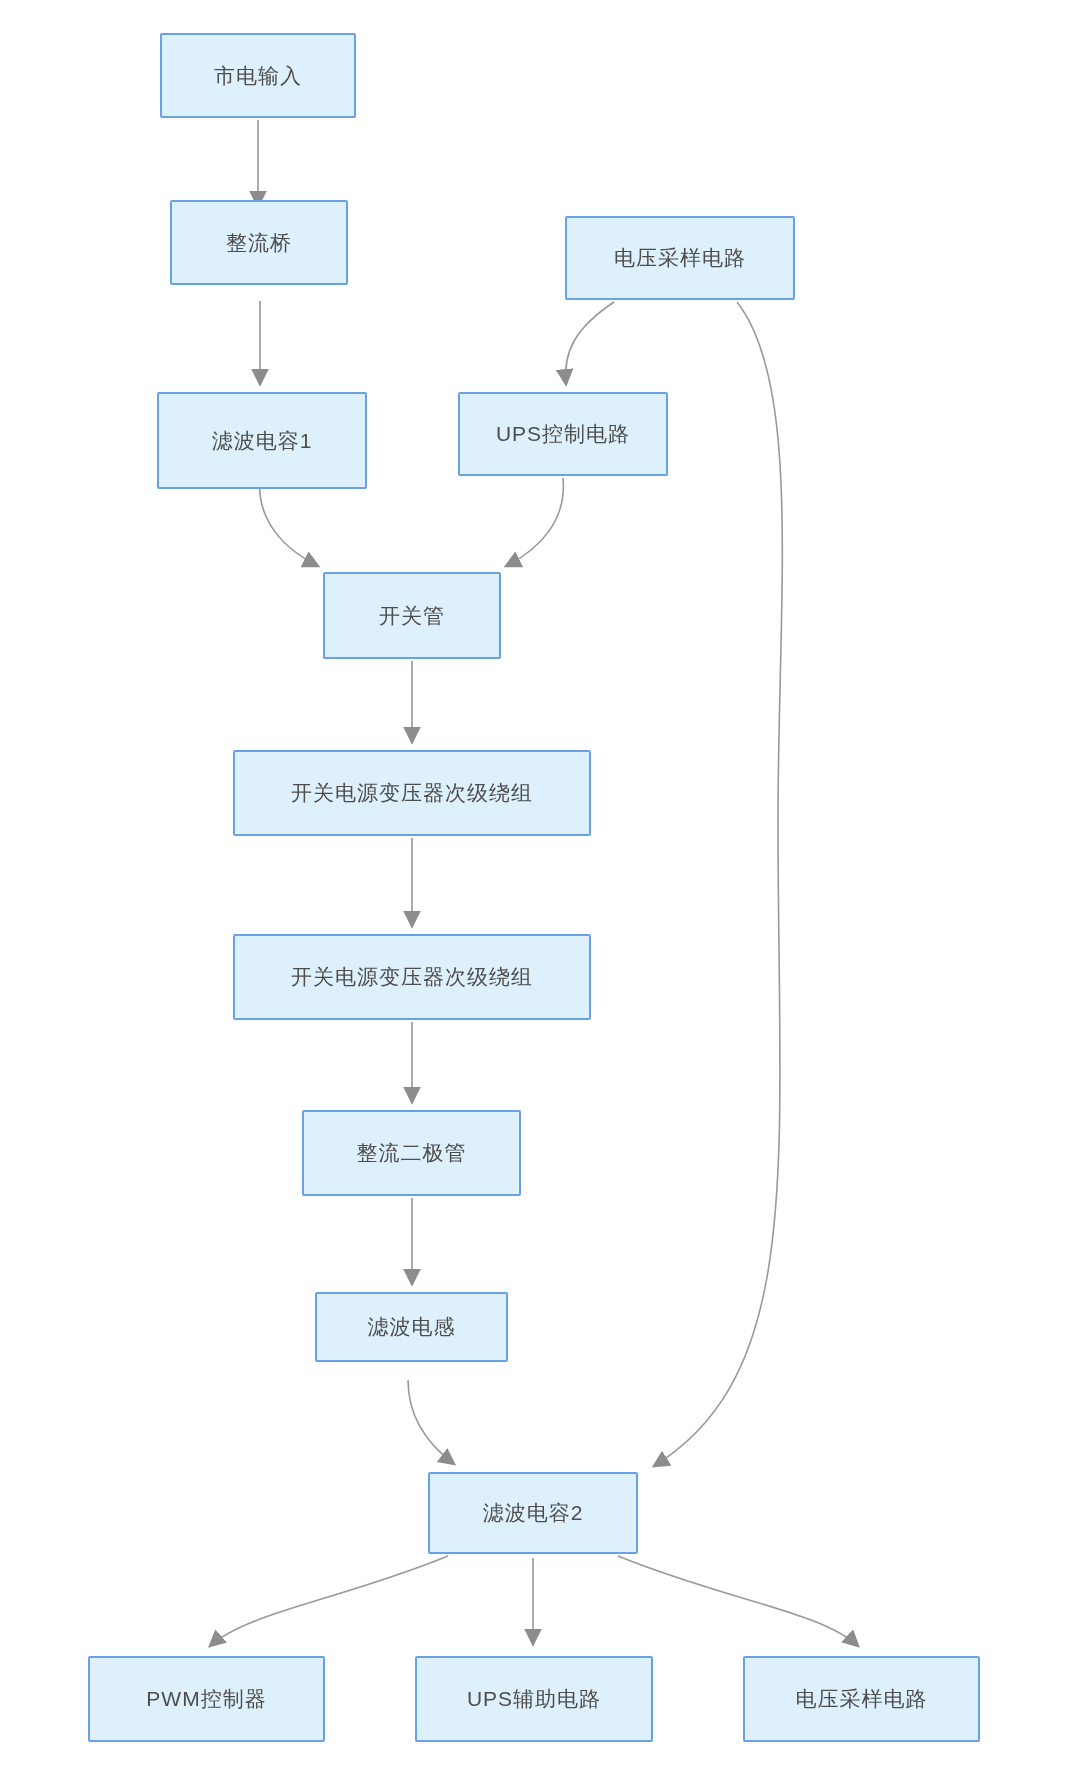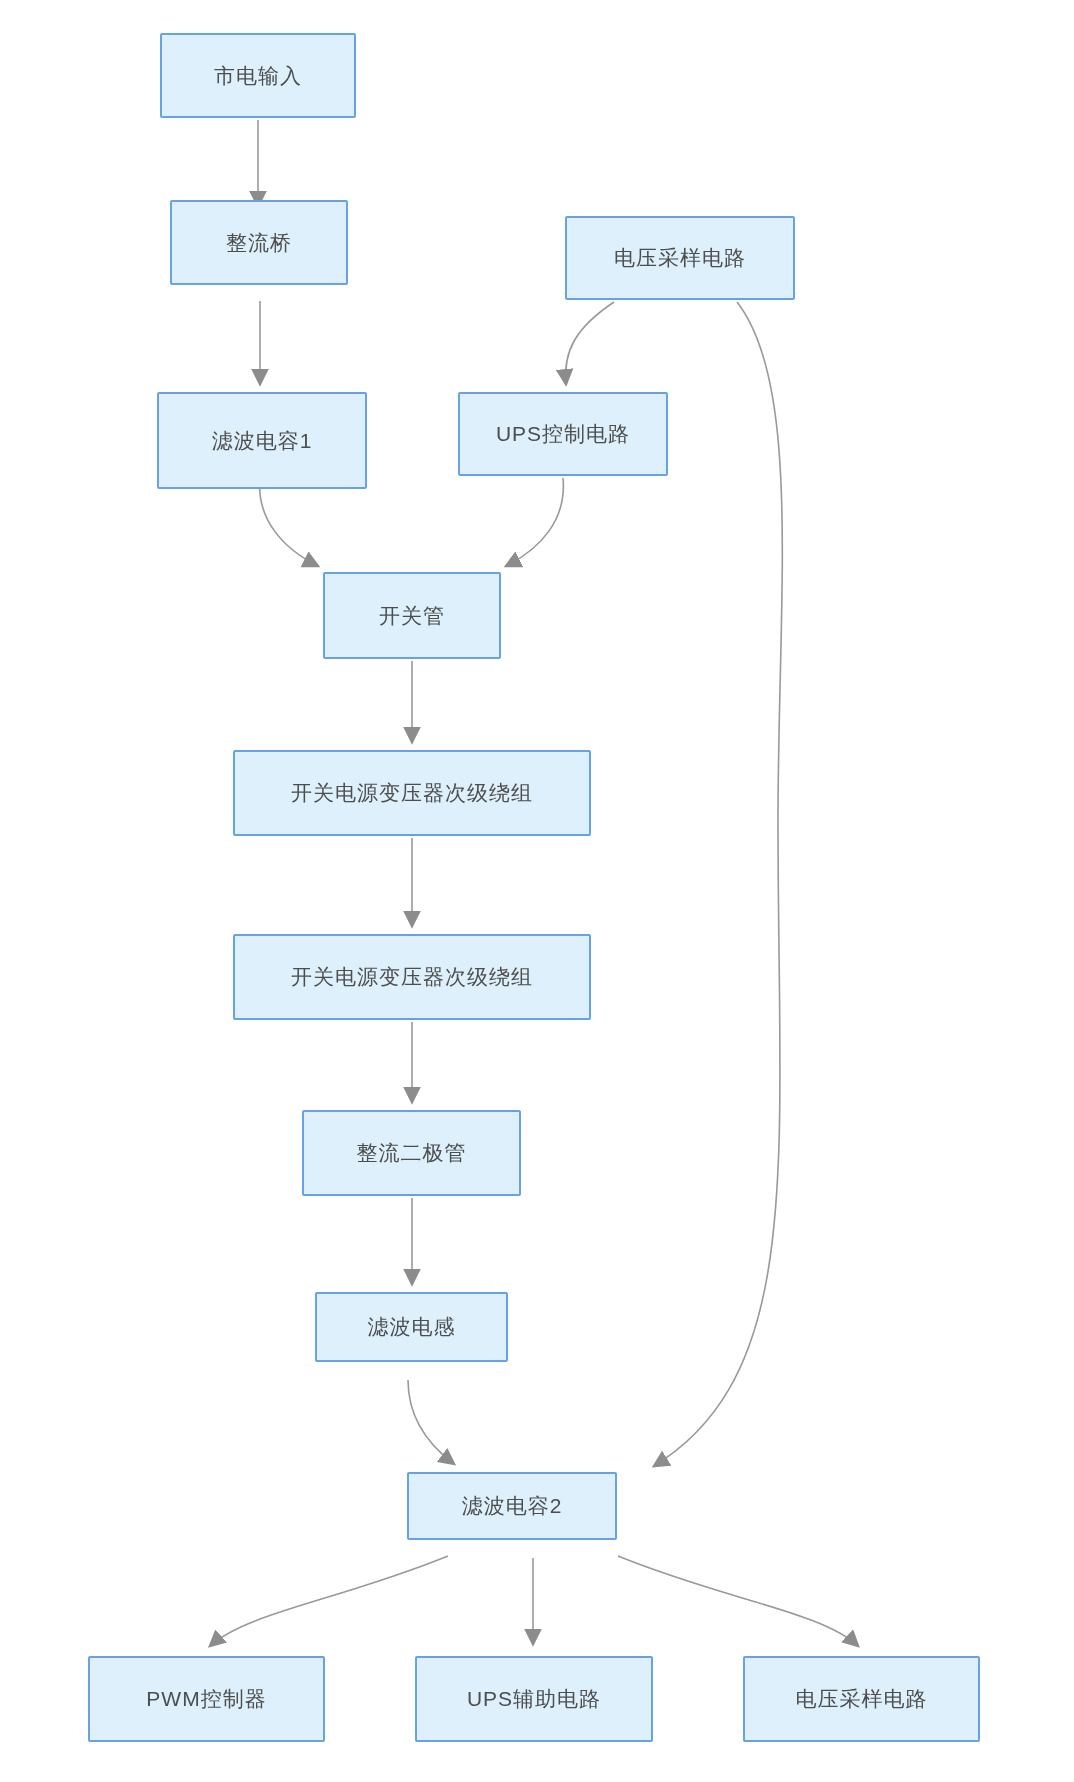--- a/index.html
+++ b/index.html
@@ -94,21 +94,21 @@
   </div>
 
   <div class="node" style="left:302px;top:1110px;width:219px;height:86px">
     <span>整流二极管</span>
   </div>
 
   <div class="node" style="left:315px;top:1292px;width:193px;height:70px">
     <span>滤波电感</span>
   </div>
 
-  <div class="node" style="left:407px;top:1472px;width:210px;height:68px">
+  <div class="node" style="left:428px;top:1472px;width:210px;height:82px">
     <span>滤波电容2</span>
   </div>
 
   <div class="node" style="left:88px;top:1656px;width:237px;height:86px">
     <span>PWM控制器</span>
   </div>
 
   <div class="node" style="left:415px;top:1656px;width:238px;height:86px">
     <span>UPS辅助电路</span>
   </div>

